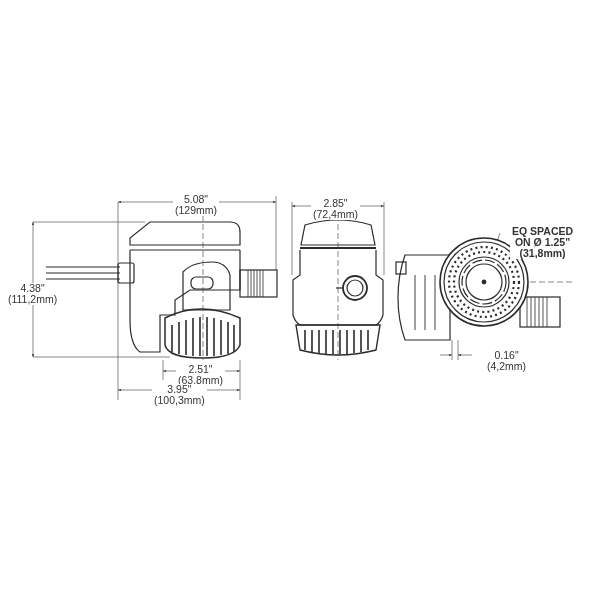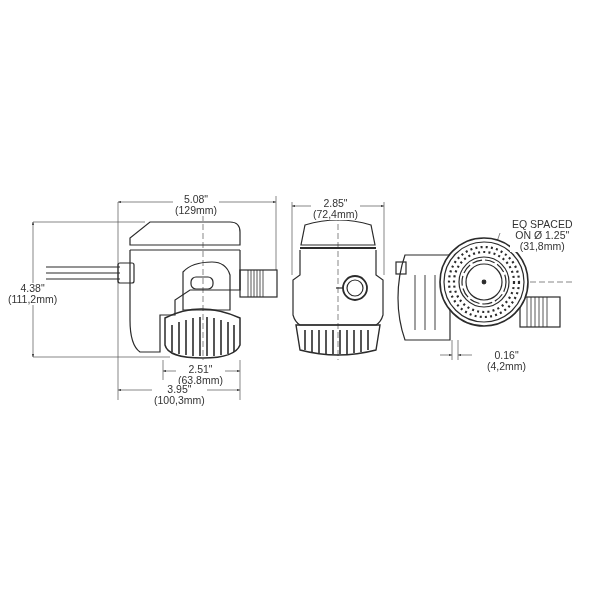--- a/index.html
+++ b/index.html
@@ -158,21 +158,21 @@
   <span>(63,8mm)</span>
 </div>
 <div class="dim-label" style="left:152px; top:384px;">
   <span>3.95"</span>
   <span>(100,3mm)</span>
 </div>
 <div class="dim-label" style="left:311px; top:198px;">
   <span>2.85"</span>
   <span>(72,4mm)</span>
 </div>
-<div class="dim-label" style="left:510px; top:219px; line-height:11px;">
+<div class="dim-label" style="left:510px; top:226px; line-height:11px;font-weight:bold;">
   <span>EQ SPACED</span>
   <span>ON Ø 1.25"</span>
   <span>(31,8mm)</span>
 </div>
 <div class="dim-label" style="left:485px; top:350px;">
   <span>0.16"</span>
   <span>(4,2mm)</span>
 </div>
 
 </body></html>

